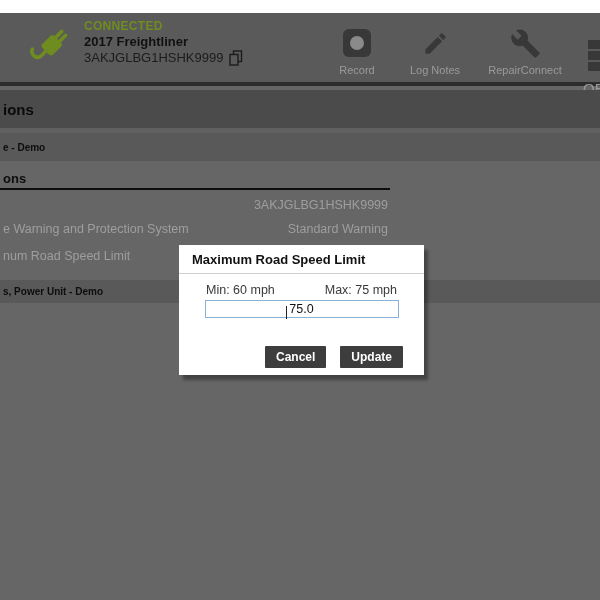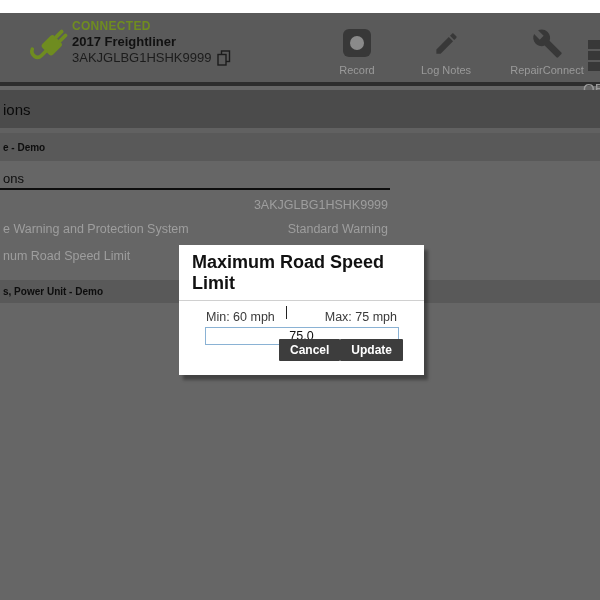--- a/index.html
+++ b/index.html
@@ -4,55 +4,55 @@
 <style>
   * { margin:0; padding:0; box-sizing:border-box; }
   html,body { width:600px; height:600px; }
   body { font-family:"Liberation Sans", sans-serif; background:#666666; position:relative; overflow:hidden; }
   .screen { position:absolute; inset:0; width:600px; height:600px; overflow:hidden; }
 
   .top-strip { position:absolute; left:0; top:0; width:600px; height:13px; background:#ffffff; }
 
   .header { position:absolute; left:0; top:13px; width:600px; height:73px; background:#5a5a5a; border-bottom:4px solid #2d2d2d; }
   .plug { position:absolute; left:26px; top:8px; width:48px; height:52px; }
-  .veh-block { position:absolute; left:72px; top:6px; }
+  .veh-block { position:absolute; left:84px; top:6px; }
   .status { color:#6f8c20; font-weight:bold; font-size:12px; line-height:15px; letter-spacing:.3px; }
   .vehicle { color:#111111; font-weight:bold; font-size:13px; line-height:16px; }
   .vin-line { display:flex; align-items:center; gap:6px; color:#1c1c1c; font-size:13px; line-height:16px; }
 
-  .toolbar { position:absolute; left:326px; top:12px; display:flex; gap:25px; }
+  .toolbar { position:absolute; left:326px; top:12px; display:flex; gap:14px; }
   .tb-item { display:flex; flex-direction:column; align-items:center; }
   .tb-item.w1{ width:62px; } .tb-item.w2{ width:66px; } .tb-item.w3{ width:86px; }
   .tb-icon { height:36px; display:flex; align-items:center; justify-content:center; }
   .tb-label { margin-top:3px; font-size:11px; color:#9a9a9a; white-space:nowrap; }
   .rec-sq { width:28px; height:28px; background:#383838; border-radius:6px; position:relative; }
   .rec-sq::after { content:""; position:absolute; left:7px; top:7px; width:14px; height:14px; border-radius:50%; background:#8a8a8a; }
   .oe-icon { position:absolute; left:588px; top:27px; }
   .oe-icon div { width:16px; height:9px; background:#383838; margin-bottom:2px; }
   .oe-label { position:absolute; left:583px; top:67px; font-size:15px; color:#9a9a9a; }
 
-  .title-bar { position:absolute; left:0; top:90px; width:600px; height:38px; background:#4b4b4b; color:#0a0a0a; font-weight:normal; font-size:15px; padding:11px 0 0 3px; }
+  .title-bar { position:absolute; left:0; top:90px; width:600px; height:38px; background:#4b4b4b; color:#0a0a0a; font-weight:bold; font-size:15px; padding:11px 0 0 3px; }
   .sep-band { position:absolute; left:0; top:128px; width:600px; height:5px; background:#616161; }
   .section-bar { position:absolute; left:0; width:600px; background:#595959; color:#0d0d0d; font-weight:bold; font-size:10px; display:flex; align-items:center; padding-left:3px; }
   .section-1 { top:133px; height:28px; }
   .section-2 { top:280px; height:23px; }
 
-  .subsection { position:absolute; left:3px; top:171px; font-weight:normal; font-size:13px; color:#0d0d0d; }
+  .subsection { position:absolute; left:3px; top:171px; font-weight:bold; font-size:13px; color:#0d0d0d; }
   .underline { position:absolute; left:0; top:188px; width:390px; height:2px; background:#0d0d0d; }
   .vin-row { position:absolute; left:0; top:198px; width:388px; text-align:right; color:#9e9e9e; font-size:12.5px; }
   .param-row { position:absolute; left:0; width:388px; display:flex; justify-content:space-between; padding-left:3px; color:#9e9e9e; font-size:12.5px; }
   .row-1 { top:222px; }
   .row-2 { top:249px; }
 
   .modal { position:absolute; left:179px; top:245px; width:245px; height:130px; background:#ffffff; box-shadow:4px 5px 3px rgba(0,0,0,0.35); }
-  .modal-title { padding:7px 0 6px 13px; font-weight:bold; font-size:18px; color:#111111; border-bottom:1px solid #d0d0d0; }
+  .modal-title { padding:7px 0 6px 13px; font-weight:bold; font-size:13px; color:#111111; border-bottom:1px solid #d0d0d0; }
   .minmax { display:flex; justify-content:space-between; padding:9px 27px 0 27px; font-size:12.5px; color:#3a3a3a; }
   .speed-input { display:block; margin:3px auto 17px auto; width:194px; height:18px; border:1px solid #8ab2d4; text-align:center; font-size:12.5px; font-family:inherit; color:#111; padding:0; background:#fff; }
   .text-caret { position:absolute; left:107px; top:61px; width:1px; height:13px; background:#222; }
-  .modal-buttons { position:absolute; right:21px; bottom:14px; display:flex; }
+  .modal-buttons { position:absolute; right:21px; bottom:7px; display:flex; gap:14px; }
   .btn { background:#3d3d3d; color:#ffffff; font-weight:bold; font-size:12px; border:none; padding:4px 11px; border-radius:1px; font-family:inherit; cursor:pointer; }
 </style>
 </head>
 <body>
 
 <div class="screen">
 
   <div class="top-strip"></div>
 
   <div class="header">

